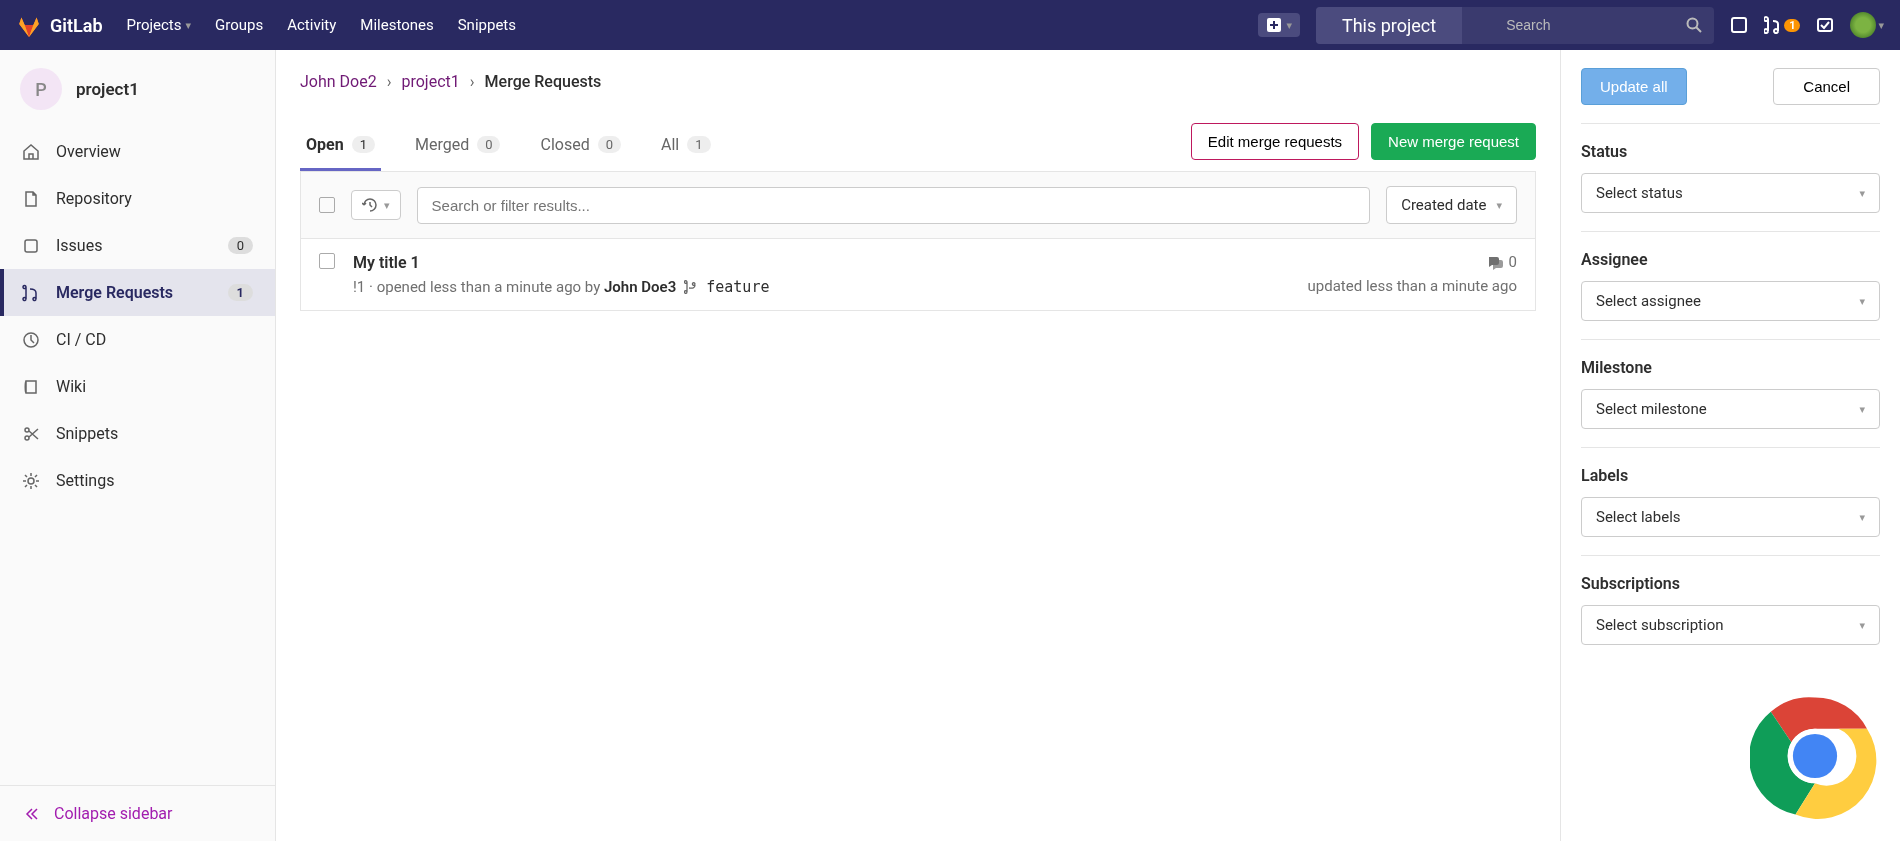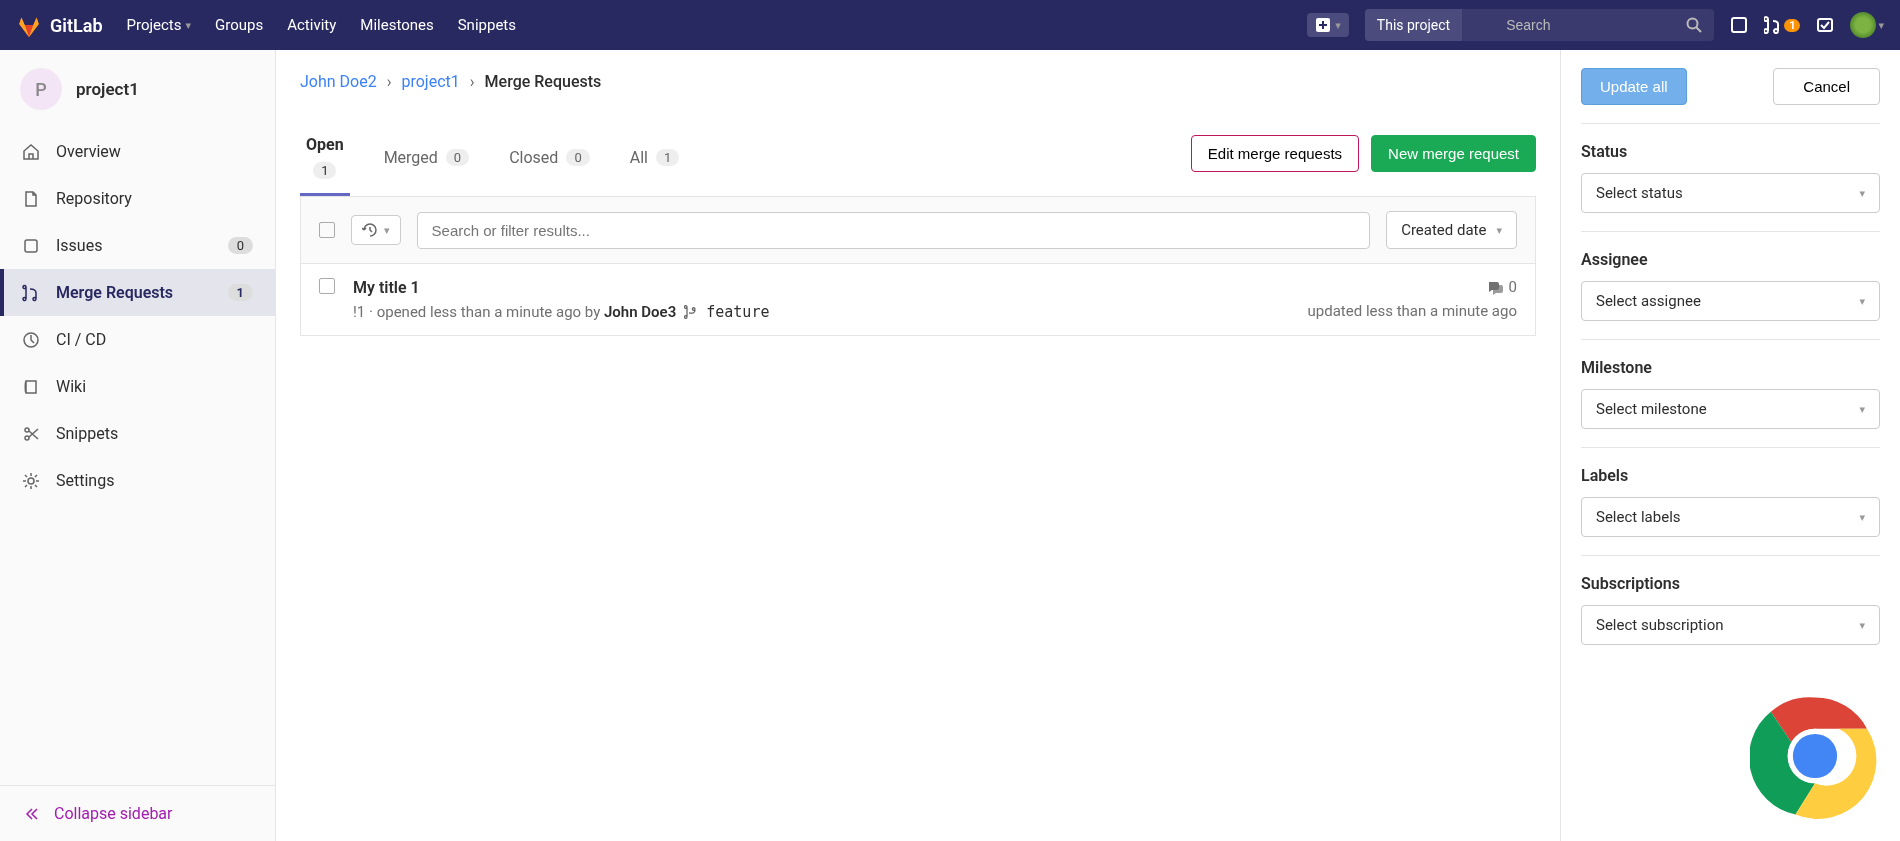--- a/index.html
+++ b/index.html
@@ -8,21 +8,21 @@
 
 .header { background: #292961; height: 50px; display: flex; align-items: center; padding: 0 16px; color: #fff; }
 .logo { display: flex; align-items: center; gap: 8px; margin-right: 24px; }
 .logo-icon { width: 26px; height: 26px; }
 .logo-text { font-size: 18px; font-weight: 600; }
 .nav { display: flex; gap: 24px; }
 .nav-item { color: #fff; font-size: 15px; cursor: pointer; display: flex; align-items: center; gap: 4px; }
 .header-right { margin-left: auto; display: flex; align-items: center; gap: 16px; }
 .plus-btn { background: #4b4b7e; border-radius: 4px; padding: 4px 8px; display: flex; align-items: center; gap: 4px; cursor: pointer; }
 .search-wrap { display: flex; align-items: center; background: #3a3a6e; border-radius: 4px; overflow: hidden; }
-.search-scope { background: #4b4b7e; padding: 8px 12px; font-size: 14px; }
+.search-scope { background: #4b4b7e; padding: 8px 26px; font-size: 18px; }
 .search-input { background: transparent; border: none; padding: 8px 12px; color: #fff; font-size: 14px; width: 180px; outline: none; margin-left: 32px; }
 .search-input::placeholder { color: #bbb; }
 .search-btn { padding: 8px 12px; cursor: pointer; }
 .header-icon { cursor: pointer; display: flex; align-items: center; gap: 2px; }
 .header-badge { background: #fc9403; color: #fff; border-radius: 8px; padding: 0 5px; font-size: 11px; font-weight: bold; }
 .avatar { width: 26px; height: 26px; border-radius: 50%; background: radial-gradient(circle, #7cb342 40%, #558b2f 70%); }
 
 
 .layout { display: flex; height: calc(100vh - 50px); }
 .sidebar-left { width: 276px; background: #fafafa; border-right: 1px solid #e5e5e5; display: flex; flex-direction: column; }
@@ -33,27 +33,27 @@
 .side-item { display: flex; align-items: center; gap: 16px; padding: 14px 22px; cursor: pointer; color: #2e2e2e; font-size: 16px; }
 .side-item.active { background: #e4e4ed; border-left: 4px solid #292961; color: #292961; font-weight: 600; padding-left: 18px; }
 .side-item svg { width: 18px; height: 18px; color: #666; flex-shrink: 0; }
 .side-item.active svg { color: #292961; }
 .side-badge { margin-left: auto; background: #ddd; border-radius: 10px; padding: 1px 9px; font-size: 13px; }
 .side-collapse { border-top: 1px solid #e5e5e5; display: flex; align-items: center; gap: 14px; padding: 18px 22px; cursor: pointer; color: #a21caf; }
 
 
 .main { flex: 1; overflow: auto; padding: 0; }
 .breadcrumb { padding: 22px 24px 10px; font-size: 16px; color: #666; display: flex; align-items: center; gap: 10px; }
-.breadcrumb a { color: #3b82f6; text-decoration: none; }
+.breadcrumb a { color: #701a75; text-decoration: none; }
 .breadcrumb .current { color: #2e2e2e; font-weight: 500; }
 .content { padding: 0 24px; }
 .tabs-row { display: flex; align-items: center; border-bottom: 1px solid #e5e5e5; margin-top: 20px; }
 .tabs { display: flex; gap: 28px; }
 .tab { padding: 14px 6px; font-size: 16px; color: #666; cursor: pointer; display: flex; align-items: center; gap: 8px; border-bottom: 3px solid transparent; }
-.tab.active { color: #2e2e2e; font-weight: 700; border-bottom-color: #6666c4; flex-direction: column; }
+.tab.active { color: #2e2e2e; font-weight: 700; border-bottom-color: #6666c4; }
 .tab-badge { background: #eee; border-radius: 10px; padding: 1px 8px; font-size: 13px; font-weight: 400; }
 .tab-actions { margin-left: auto; display: flex; gap: 12px; padding-bottom: 10px; }
 .btn { padding: 9px 16px; border-radius: 4px; font-size: 15px; cursor: pointer; border: 1px solid #be185d; background: #fff; }
 .btn-green { background: #1aaa55; color: #fff; border-color: #1aaa55; }
 .filter-bar { background: #fafafa; border: 1px solid #e5e5e5; border-top: none; padding: 14px 18px; display: flex; align-items: center; gap: 16px; }
 .checkbox { width: 16px; height: 16px; border: 1px solid #aaa; border-radius: 2px; cursor: pointer; }
 .history-btn { border: 1px solid #ccc; border-radius: 4px; padding: 6px 10px; display: flex; align-items: center; gap: 6px; cursor: pointer; background: #fff; }
 .filter-input { flex: 1; border: 1px solid #ccc; border-radius: 4px; padding: 9px 14px; font-size: 15px; outline: none; }
 .sort-dd { border: 1px solid #ccc; border-radius: 4px; padding: 9px 14px; background: #fff; display: flex; align-items: center; gap: 10px; cursor: pointer; font-size: 15px; }
 .mr-list { border: 1px solid #e5e5e5; border-top: none; }

